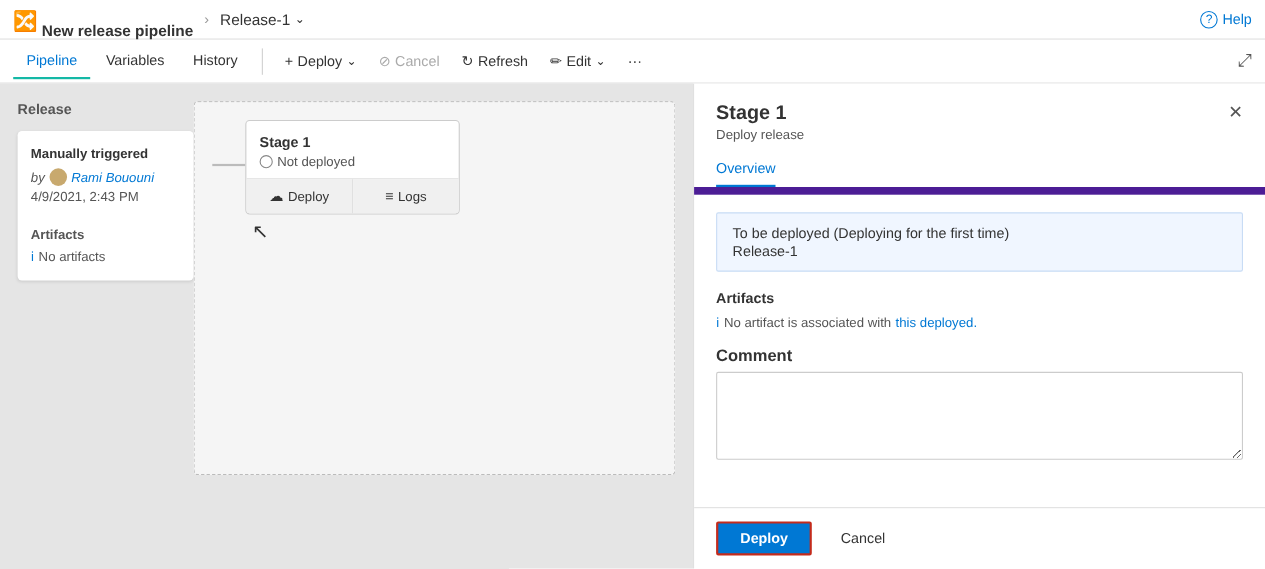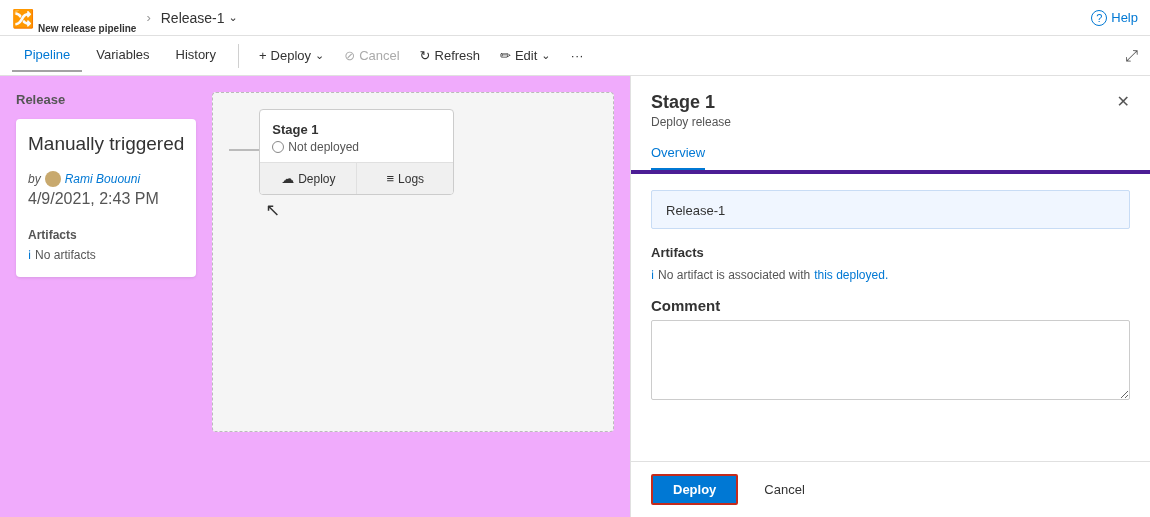--- a/index.html
+++ b/index.html
@@ -5,60 +5,60 @@
     * { box-sizing: border-box; margin: 0; padding: 0; }
     body { font-family: 'Segoe UI', sans-serif; font-size: 13px; color: #333; background: #fff; width: 1150px; height: 517px; overflow: hidden; }
 
     
     .top-bar {
       display: flex; align-items: center; justify-content: space-between;
       padding: 6px 12px; border-bottom: 1px solid #e0e0e0; height: 36px;
     }
     .top-bar-left { display: flex; align-items: center; gap: 6px; }
     .app-icon { width: 20px; height: 20px; }
-    .breadcrumb-title { font-size: 10px; font-weight: 600; color: #333; margin-top: 21px; }
+    .breadcrumb-title { font-size: 14px; font-weight: 600; color: #333; margin-top: 21px; }
     .breadcrumb-sep { color: #999; margin: 0 4px; }
     .breadcrumb-sub { font-size: 14px; color: #333; display: flex; align-items: center; gap: 4px; }
     .help-link { color: #0078d4; font-size: 13px; display: flex; align-items: center; gap: 4px; }
 
     
     .toolbar {
       display: flex; align-items: center; padding: 0 12px; height: 40px;
       border-bottom: 1px solid #e0e0e0; gap: 0;
     }
     .toolbar-tab {
       padding: 8px 12px; font-size: 13px; cursor: pointer; color: #333;
       border-bottom: 2px solid transparent; margin-right: 2px;
     }
-    .toolbar-tab.active { border-bottom: 2px solid #a3a3a3; color: #0078d4; }
+    .toolbar-tab.active { border-bottom: 2px solid #14b8a6; color: #0078d4; }
     .toolbar-divider { width: 1px; height: 24px; background: #d0d0d0; margin: 0 8px; }
     .toolbar-actions { display: flex; align-items: center; gap: 4px; margin-left: 4px; }
     .toolbar-btn {
       display: flex; align-items: center; gap: 4px; padding: 4px 8px;
       font-size: 13px; color: #333; cursor: pointer; border: none; background: none;
       border-radius: 2px;
     }
     .toolbar-btn.disabled { color: #aaa; cursor: default; }
     .toolbar-expand { margin-left: auto; cursor: pointer; color: #555; font-size: 16px; }
 
     
     .main-content { display: flex; height: calc(517px - 76px); }
 
     
     .left-panel {
-      flex: 1; background: #f0abfc; padding: 16px; display: flex; gap: 16px;
+      flex: 1; background: #e5e5e5; padding: 16px; display: flex; 
       overflow: hidden;
     }
     .release-section { min-width: 160px; }
     .section-title { font-size: 13px; font-weight: 600; color: #555; margin-bottom: 12px; }
     .release-card {
       background: #fff; border-radius: 4px; padding: 14px 12px;
       box-shadow: 0 1px 3px rgba(0,0,0,0.1); min-width: 155px;
     }
-    .release-card .trigger { font-size: 19px; font-weight: 400; color: #333; margin-bottom: 16px; }
+    .release-card .trigger { font-size: 12px; font-weight: 700; color: #333; margin-bottom: 6px; }
     .release-card .by-label { font-size: 12px; color: #555; display: flex; align-items: center; gap: 4px; font-style: italic; }
     .user-avatar { width: 16px; height: 16px; border-radius: 50%; background: #c8a96e; display: inline-block; }
     .release-card .timestamp { font-size: 12px; color: #555; margin-top: 2px; margin-left: 0; }
     .artifacts-section { margin-top: 20px; }
     .artifacts-label { font-size: 12px; font-weight: 600; color: #555; margin-bottom: 4px; }
     .no-artifacts { font-size: 12px; color: #555; display: flex; align-items: center; gap: 4px; }
 
     
     .stages-section { flex: 1; }
     .stages-box {
@@ -87,21 +87,21 @@
       padding: 0; display: flex; flex-direction: column;
     }
     .right-panel-header {
       display: flex; justify-content: space-between; align-items: flex-start;
       padding: 16px 20px 0 20px;
     }
     .right-panel-title { font-size: 18px; font-weight: 600; color: #333; }
     .right-panel-subtitle { font-size: 12px; color: #555; margin-top: 2px; }
     .close-btn { cursor: pointer; font-size: 16px; color: #555; border: none; background: none; }
 
-    .panel-tabs { display: flex; border-bottom: 4px solid #4c1d95; padding: 0 20px; margin-top: 8px; }
+    .panel-tabs { display: flex; border-bottom: 7px solid #4c1d95; padding: 0 20px; margin-top: 8px; }
     .panel-tab {
       padding: 8px 0; margin-right: 20px; font-size: 13px; cursor: pointer;
       border-bottom: 2px solid transparent; color: #333;
     }
     .panel-tab.active { border-bottom: 2px solid #0078d4; color: #0078d4; }
 
     .panel-body { padding: 16px 20px; flex: 1; overflow-y: auto; }
 
     .deploy-info-box {
       background: #f0f6ff; border: 1px solid #c8dcf5; border-radius: 2px;
@@ -190,21 +190,21 @@
 
     <div class="release-section">
       <div class="section-title">Release</div>
       <div class="release-card">
         <div class="trigger">Manually triggered</div>
         <div class="by-label">
           <span>by</span>
           <span class="user-avatar"></span>
           <span style="color:#0078d4;">Rami Bououni</span>
         </div>
-        <div class="timestamp" style="margin-top:3px;font-size:16px;color:#555;">4/9/2021, 2:43 PM</div>
+        <div class="timestamp" style="margin-top:3px;font-size:12px;color:#555;">4/9/2021, 2:43 PM</div>
         <div class="artifacts-section">
           <div class="artifacts-label">Artifacts</div>
           <div class="no-artifacts">
             <span style="color:#0078d4;">ℹ</span>
             <span>No artifacts</span>
           </div>
         </div>
       </div>
     </div>
 
@@ -252,20 +252,21 @@
         <span>✕</span>
       </button>
     </div>
 
     <div class="panel-tabs">
       <div class="panel-tab active">Overview</div>
     </div>
 
     <div class="panel-body">
       <div class="deploy-info-box">
+        <div class="deploy-info-text">To be deployed (Deploying for the first time)</div>
         <div class="deploy-info-release">Release-1</div>
       </div>
 
       <div class="artifacts-panel-title">Artifacts</div>
       <div class="no-artifact-text">
         <span style="color:#0078d4;">ℹ</span>
         <span>No artifact is associated with</span>
         <span style="color:#0078d4; cursor:pointer;">this deployed.</span>
       </div>
 

